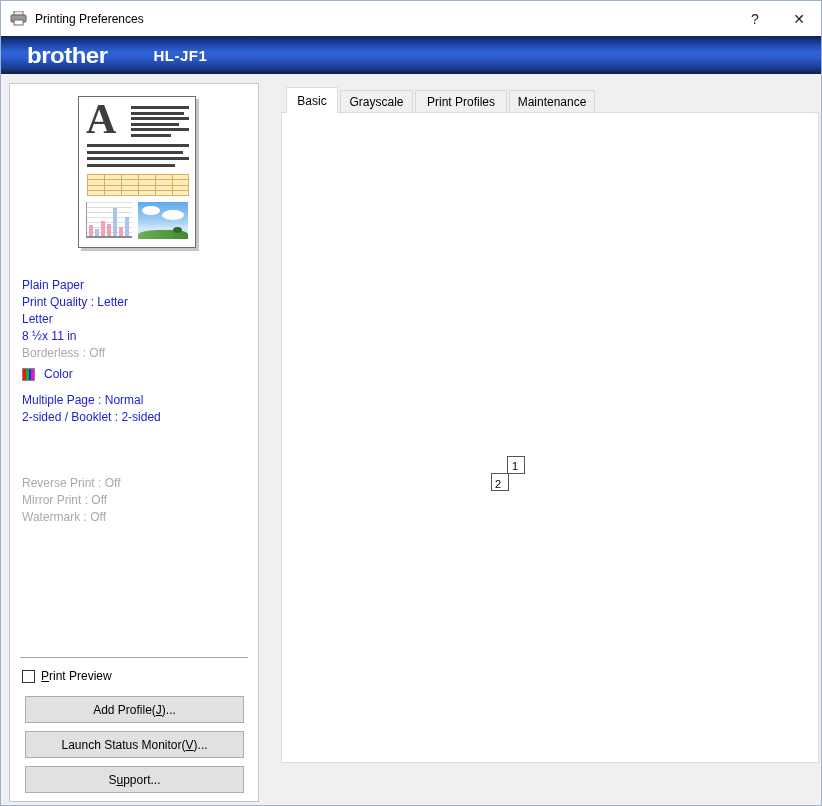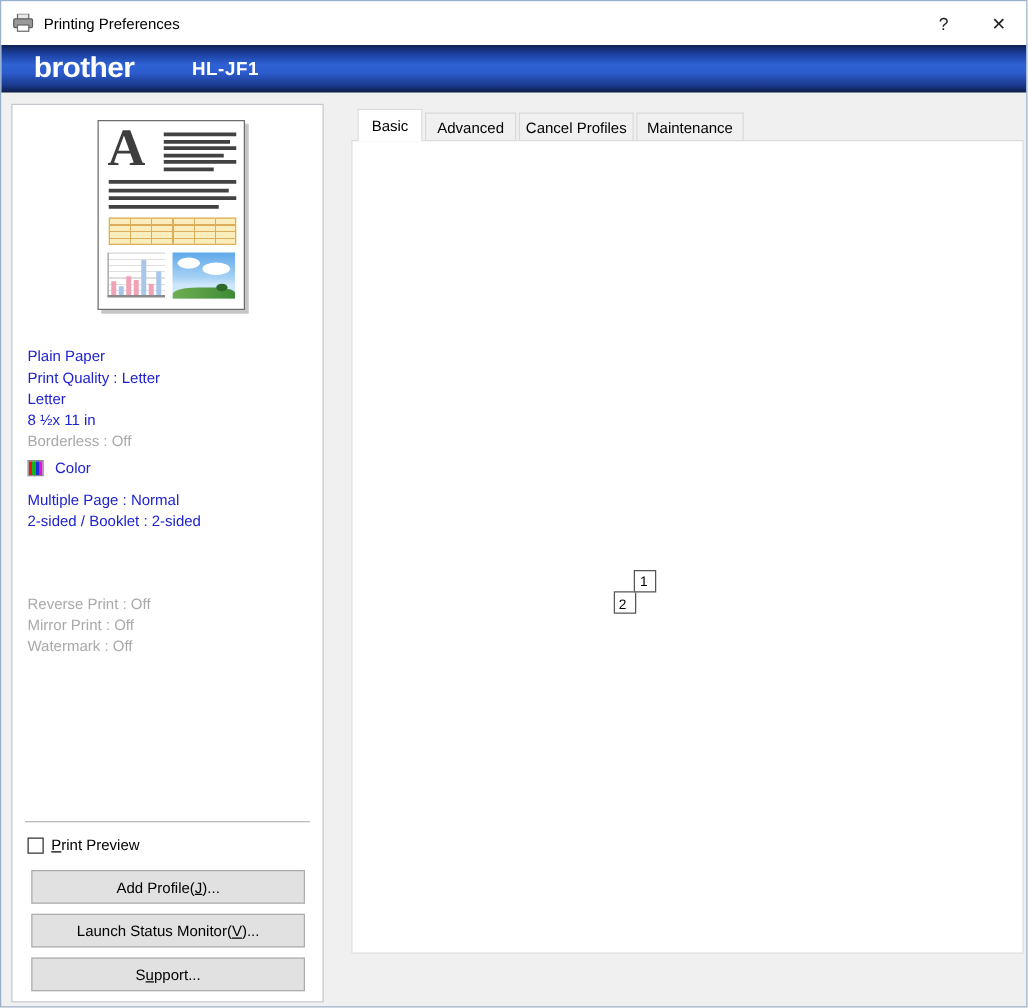--- a/index.html
+++ b/index.html
@@ -222,22 +222,22 @@
       <span class="cb"></span>
       <span><u>P</u>rint Preview</span>
     </div>
 
     <button class="btn lp-btn" style="top:612px">Add Profile(<u>J</u>)...</button>
     <button class="btn lp-btn" style="top:647px">Launch Status Monitor(<u>V</u>)...</button>
     <button class="btn lp-btn" style="top:682px">S<u>u</u>pport...</button>
   </div>
 
   <div class="tab active" style="left:285px;top:86px;width:52px;height:26px">Basic</div>
-  <div class="tab" style="left:339px;top:89px;width:73px;height:22px">Advanced</div>
-  <div class="tab" style="left:414px;top:89px;width:92px;height:22px">Cancel Profiles</div>
+  <div class="tab" style="left:339px;top:89px;width:73px;height:22px">Grayscale</div>
+  <div class="tab" style="left:414px;top:89px;width:92px;height:22px">Print Profiles</div>
   <div class="tab" style="left:508px;top:89px;width:86px;height:22px">Maintenance</div>
 
   <div class="tab-panel"></div>
 
   <div class="flabel" style="top:131px">Media Selection</div>
   <div class="radiorow" style="left:520px;top:127px">
     <span class="radio sel"></span>
     <span>Cut-Sheet Paper</span>
   </div>
   <div class="radiorow" style="left:520px;top:150px">

